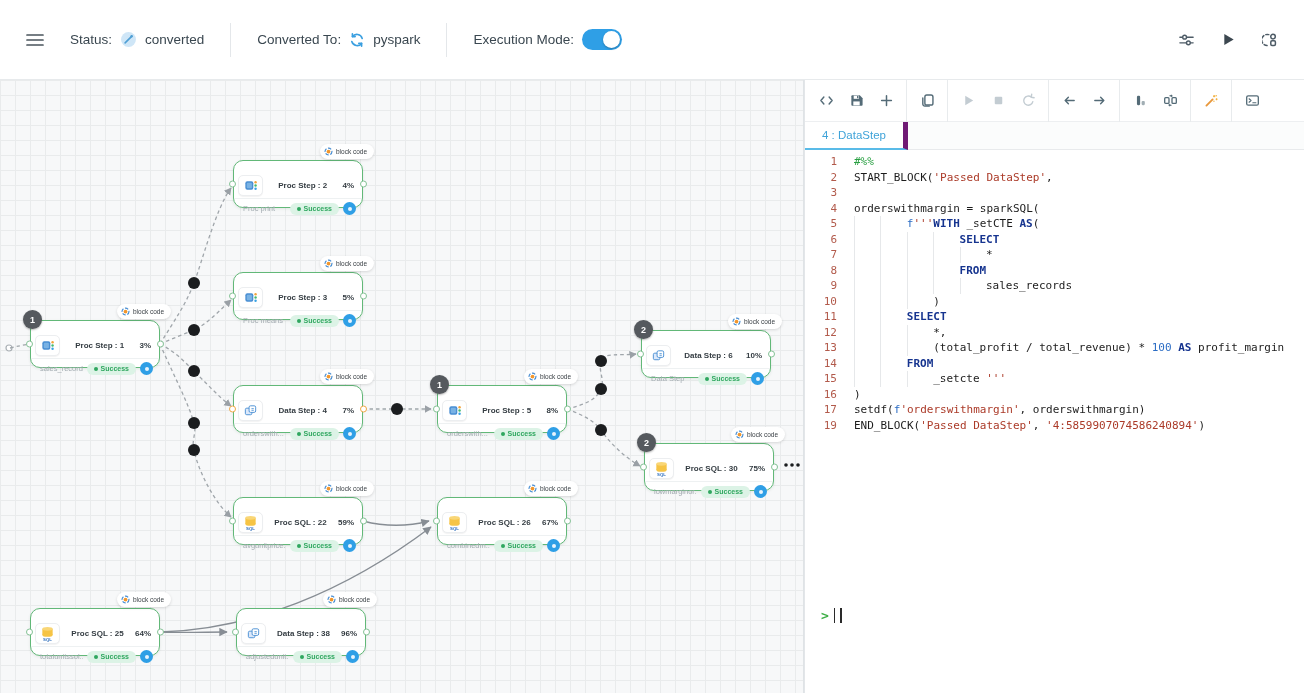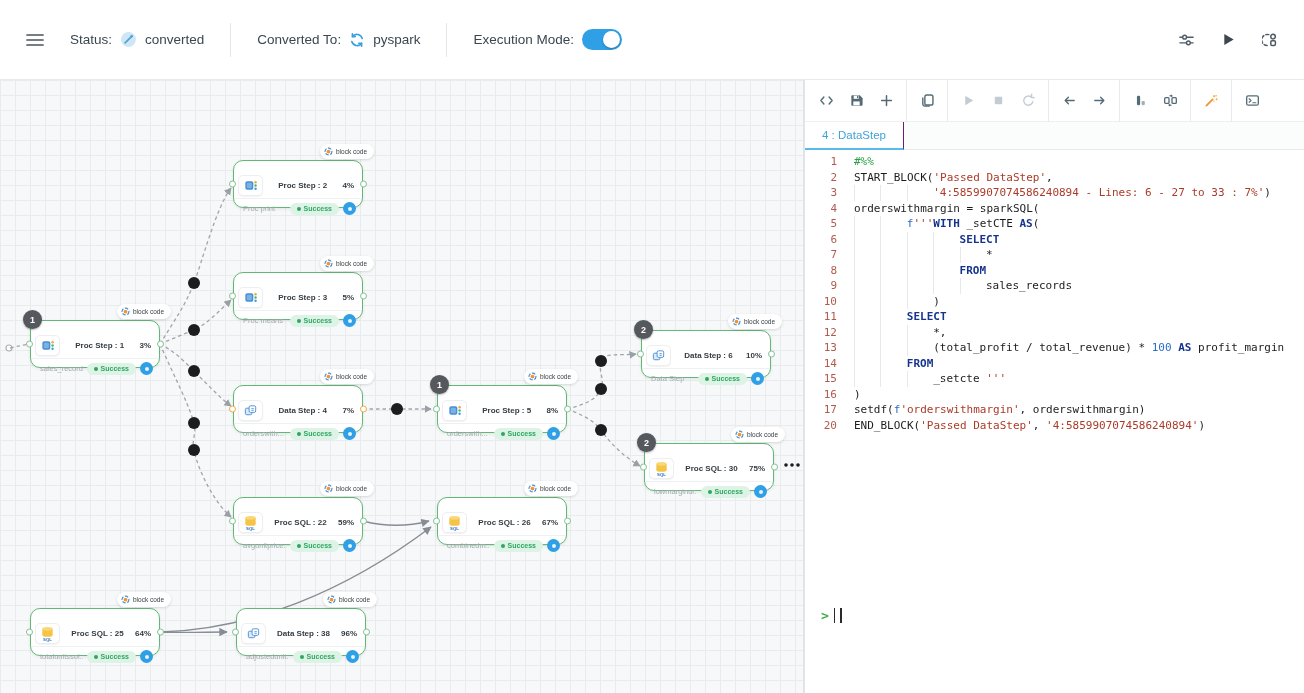--- a/index.html
+++ b/index.html
@@ -58,21 +58,21 @@
   .rpanel { position:absolute; left:804px; top:80px; width:500px; height:613px; background:#fff;
             border-left:1px solid #e3e6e9; }
   .etoolbar { height:42px; border-bottom:1px solid #edeff1; display:flex; align-items:center; padding:0 6px; }
   .tbi { width:30px; height:42px; display:flex; align-items:center; justify-content:center; color:#546b77; cursor:pointer; }
   .tbi.disabled { color:#c3ccd2; cursor:default; }
   .tb-div { width:1px; height:42px; background:#e8ebed; margin:0 5px; }
   .tbi svg { width:15px; height:15px; }
 
   .tabbar { height:28px; background:#fbfcfc; border-bottom:1px solid #e8eaec; display:flex; }
   .tab { height:28px; background:#fff; color:#3fa3d9; font-size:11.5px; font-weight:500; padding:0 17px;
-         display:flex; align-items:center; border-right:1px solid #701a75; border-bottom:2.5px solid #59bbe8; cursor:pointer; }
+         display:flex; align-items:center; border-right:5px solid #701a75; border-bottom:2.5px solid #59bbe8; cursor:pointer; }
 
   .codewrap { height:442px; overflow:hidden; padding-top:4px; background:#fff; }
   .code-line { display:flex; height:15.5px; line-height:15.5px; font-family:"DejaVu Sans Mono", monospace;
                font-size:11px; white-space:pre; }
   .ln { width:32px; text-align:right; color:#b25a4b; flex:none; }
   .ct { margin-left:17px; }
   .g  { display:inline-block; width:26.4px; height:15.5px; border-left:1px solid #e6e8ea; vertical-align:top; }
   .com { color:#2aa043; } .str { color:#ab3a28;margin-top:41px; } .kw { color:#16348f; font-weight:bold; }
   .kw2 { color:#2b6cc4; } .num { color:#2b6cc4;text-align:center; } .pl { color:#1c1c1c; }
 
@@ -620,36 +620,36 @@
             <path d="M4.4 6.2 l2 1.8 -2 1.8 M8.4 10.4 h3.2" fill="none" stroke="currentColor" stroke-width="1.3" stroke-linecap="round" stroke-linejoin="round"></path>
           </svg>
         </span>
       </div>
     <div class="tabbar">
       <span class="tab">4 : DataStep</span>
     </div>
     <div class="codewrap">
         <div class="code-line"><span class="ln">1</span><span class="ct"><span class="com">#%%</span></span></div>
         <div class="code-line"><span class="ln">2</span><span class="ct"><span class="pl">START_BLOCK(</span><span class="str">'Passed DataStep'</span><span class="pl">,</span></span></div>
-        <div class="code-line"><span class="ln">3</span><span class="ct"><span class="g"></span><span class="g"></span><span class="g"></span><span class="str">'4:5859907074586240894 - Lines: 6 - 27 to 33 : 7%'</span><span class="pl">)</span></span></div>
+        <div class="code-line"><span class="ln">3</span></div>
         <div class="code-line"><span class="ln">4</span><span class="ct"><span class="pl">orderswithmargin = sparkSQL(</span></span></div>
         <div class="code-line"><span class="ln">5</span><span class="ct"><span class="g"></span><span class="g"></span><span class="kw2">f</span><span class="str">'''</span><span class="kw">WITH</span><span class="pl"> _setCTE </span><span class="kw">AS</span><span class="pl">(</span></span></div>
         <div class="code-line"><span class="ln">6</span><span class="ct"><span class="g"></span><span class="g"></span><span class="g"></span><span class="g"></span><span class="kw">SELECT</span></span></div>
         <div class="code-line"><span class="ln">7</span><span class="ct"><span class="g"></span><span class="g"></span><span class="g"></span><span class="g"></span><span class="g"></span><span class="pl">*</span></span></div>
         <div class="code-line"><span class="ln">8</span><span class="ct"><span class="g"></span><span class="g"></span><span class="g"></span><span class="g"></span><span class="kw">FROM</span></span></div>
         <div class="code-line"><span class="ln">9</span><span class="ct"><span class="g"></span><span class="g"></span><span class="g"></span><span class="g"></span><span class="g"></span><span class="pl">sales_records</span></span></div>
         <div class="code-line"><span class="ln">10</span><span class="ct"><span class="g"></span><span class="g"></span><span class="g"></span><span class="pl">)</span></span></div>
         <div class="code-line"><span class="ln">11</span><span class="ct"><span class="g"></span><span class="g"></span><span class="kw">SELECT</span></span></div>
         <div class="code-line"><span class="ln">12</span><span class="ct"><span class="g"></span><span class="g"></span><span class="g"></span><span class="pl">*,</span></span></div>
         <div class="code-line"><span class="ln">13</span><span class="ct"><span class="g"></span><span class="g"></span><span class="g"></span><span class="pl">(total_profit / total_revenue) * </span><span class="num">100</span><span class="pl"> </span><span class="kw">AS</span><span class="pl"> profit_margin</span></span></div>
         <div class="code-line"><span class="ln">14</span><span class="ct"><span class="g"></span><span class="g"></span><span class="kw">FROM</span></span></div>
         <div class="code-line"><span class="ln">15</span><span class="ct"><span class="g"></span><span class="g"></span><span class="g"></span><span class="pl">_setcte </span><span class="str">'''</span></span></div>
         <div class="code-line"><span class="ln">16</span><span class="ct"><span class="pl">)</span></span></div>
         <div class="code-line"><span class="ln">17</span><span class="ct"><span class="pl">setdf(</span><span class="kw2">f</span><span class="str">'orderswithmargin'</span><span class="pl">, orderswithmargin)</span></span></div>
-        <div class="code-line"><span class="ln">20</span><span class="ct"><span class="pl">END_BLOCK(</span><span class="str">'Passed DataStep'</span><span class="pl">, </span><span class="str">'4:5859907074586240894'</span><span class="pl">)</span></span></div>
+        <div class="code-line"><span class="ln">19</span><span class="ct"><span class="pl">END_BLOCK(</span><span class="str">'Passed DataStep'</span><span class="pl">, </span><span class="str">'4:5859907074586240894'</span><span class="pl">)</span></span></div>
       </div>
     <div class="term-body">
       <span class="prompt">&gt;</span>
       <span class="cursorbar"></span>
       <span class="cursorbar"></span>
     </div>
   </div>
 </div>
 
 </body></html>

